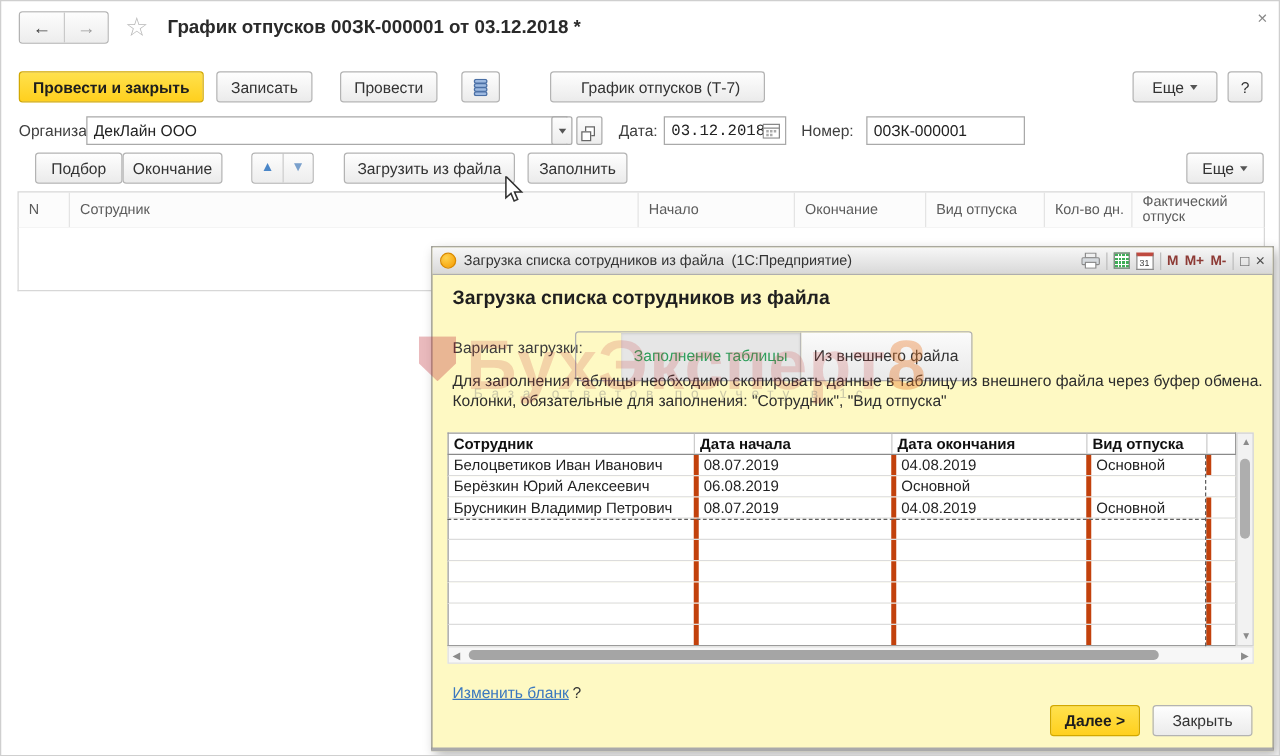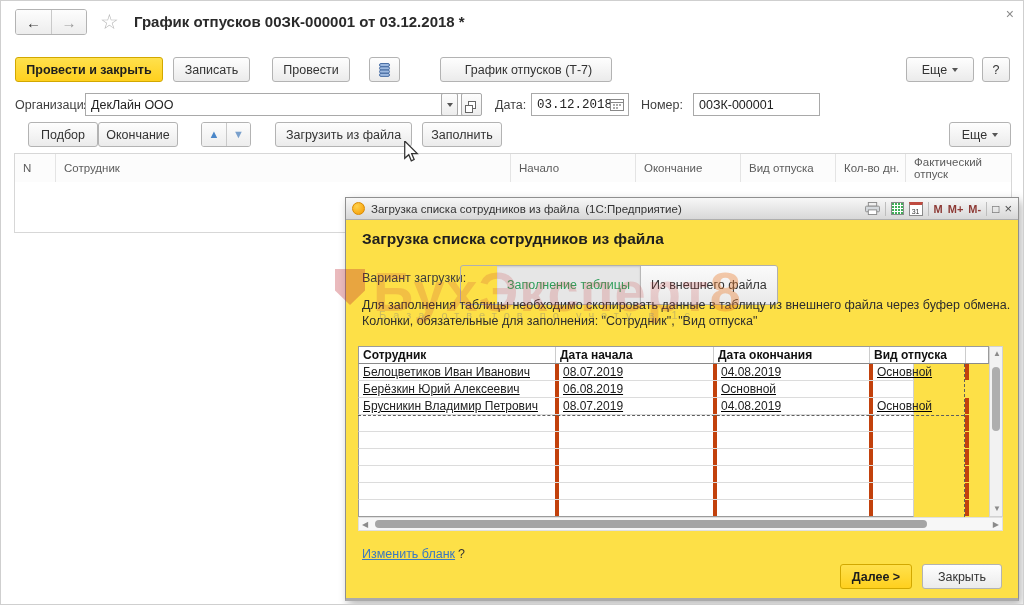--- a/index.html
+++ b/index.html
@@ -42,21 +42,21 @@
               display: grid; grid-template-columns: 40px 455px 125px 105px 95px 70px 1fr;
               background: #fcfcfc; border: 1px solid #d7d7d7; }
   .gridhead .hc { display: flex; align-items: center; padding-left: 8px;
                   font-size: 11.5px; color: #5c5c5c; border-left: 1px solid #e4e4e4; overflow: hidden; }
   .gridhead .hc:first-child { border-left: none; }
   .gridbody { position: absolute; left: 13px; top: 181px; width: 998px; height: 51px;
               border: 1px solid #d7d7d7; border-top: none; background: #fff; }
 
   
   .dialog { position: absolute; left: 344px; top: 196px; width: 674px; height: 404px;
-            background: #fde047; border: 1px solid #8f8f8f; border-bottom: 3px solid #aaa;
+            background: #fef9c3; border: 1px solid #8f8f8f; border-bottom: 3px solid #aaa;
             box-shadow: 3px 4px 9px rgba(0,0,0,.28); z-index: 10; }
   .dtitle { position: absolute; left: 0; top: 0; right: 0; height: 22px;
             background: linear-gradient(#f7f7f7, #d8d8d8); border-bottom: 1px solid #aeaeae;
             display: flex; align-items: center; padding: 0 6px; gap: 6px; }
   .onec { width: 13px; height: 13px; border-radius: 50%; flex: 0 0 13px;
           background: radial-gradient(circle at 35% 30%, #ffd24d, #f59a00);
           border: 1px solid #d98a00; }
   .dtitletext { font-size: 11.5px; color: #333; white-space: nowrap; }
   .dicons { margin-left: auto; display: flex; align-items: center; gap: 5px; }
   .sep { width: 1px; height: 14px; background: #bdbdbd; }
@@ -78,24 +78,24 @@
   .tab-unsel { background: linear-gradient(#fbfbfb, #e9e9e9); color: #333; border-left: 1px solid #b8b8b8; }
   .instr { position: absolute; left: 16px; font-size: 12.5px; color: #2d2d2d; white-space: nowrap; }
 
   
   .dt-head { position: absolute; left: 12px; top: 148px; width: 631px; height: 18px;
              display: grid; grid-template-columns: 196px 158px 156px 96px 25px;
              border: 1px solid #9b9b9b; border-bottom-color: #8a8a8a; background: #fff; }
   .dt-head .c { font-size: 12px; font-weight: 700; color: #111; padding: 1px 0 0 4px;
                 border-left: 1px solid #cscsc; border-left: 1px solid #cccccc; overflow: hidden; }
   .dt-head .c:first-child { border-left: none; }
-  .dt-row { position: absolute; left: 12px; width: 556px; height: 17px;
+  .dt-row { position: absolute; left: 12px; width: 631px; height: 17px;
             display: grid; grid-template-columns: 196px 158px 156px 96px 25px;
             border-left: 1px solid #9b9b9b; border-right: 1px solid #d0d0d0;
-            border-bottom: 1px solid #dcdcdc; background: #fff; text-decoration: underline; }
+            border-bottom: 1px solid #dcdcdc; background: #fff; }
   .dt-row .c { font-size: 12px; color: #222; padding: 1px 0 0 4px;
                border-left: 4px solid #c2410c; overflow: hidden; white-space: nowrap; }
   .dt-row .c:first-child { border-left: none; }
   .dt-bottom { border-bottom: 1px solid #9b9b9b; }
   .dash-v { position: absolute; left: 618px; top: 166px; height: 153px; width: 0;
             border-left: 1px dashed #5f5f5f; z-index: 3; }
   .dash-h { position: absolute; left: 12px; top: 217px; width: 606px; height: 0;
             border-top: 1px dashed #5f5f5f; z-index: 3; }
 
   
@@ -171,21 +171,21 @@
   </div>
   <div class="btn" style="left:905px; top:56px; width:68px;">
     <span>Еще</span>
     <span class="tri"></span>
   </div>
   <div class="btn" style="left:981px; top:56px; width:28px; padding:0;">
     <span>?</span>
   </div>
 
   <span class="lbl" style="left:14px;">Организация:</span>
-  <input class="inp" style="left: 84px; width: 385px;" value="ДекЛайн ООО">
+  <input class="inp" style="left: 68px; width: 385px;" value="ДекЛайн ООО">
   <div class="sqbtn" style="left:440px; width:17px;">
     <span class="tri"></span>
   </div>
   <div class="sqbtn" style="left:460px; width:21px;">
     <span style="position:relative; width:8px; height:8px; border:1px solid #666; background:#fff; display:block;">
       <span style="position:absolute; left:-4px; top:3px; width:8px; height:8px; border:1px solid #666; background:#fff; display:block;"></span>
     </span>
   </div>
   <span class="lbl" style="left:494px;">Дата:</span>
   <input class="inp" style="left: 530px; width: 98px; font-family: Liberation Mono, monospace;" value="03.12.2018">

